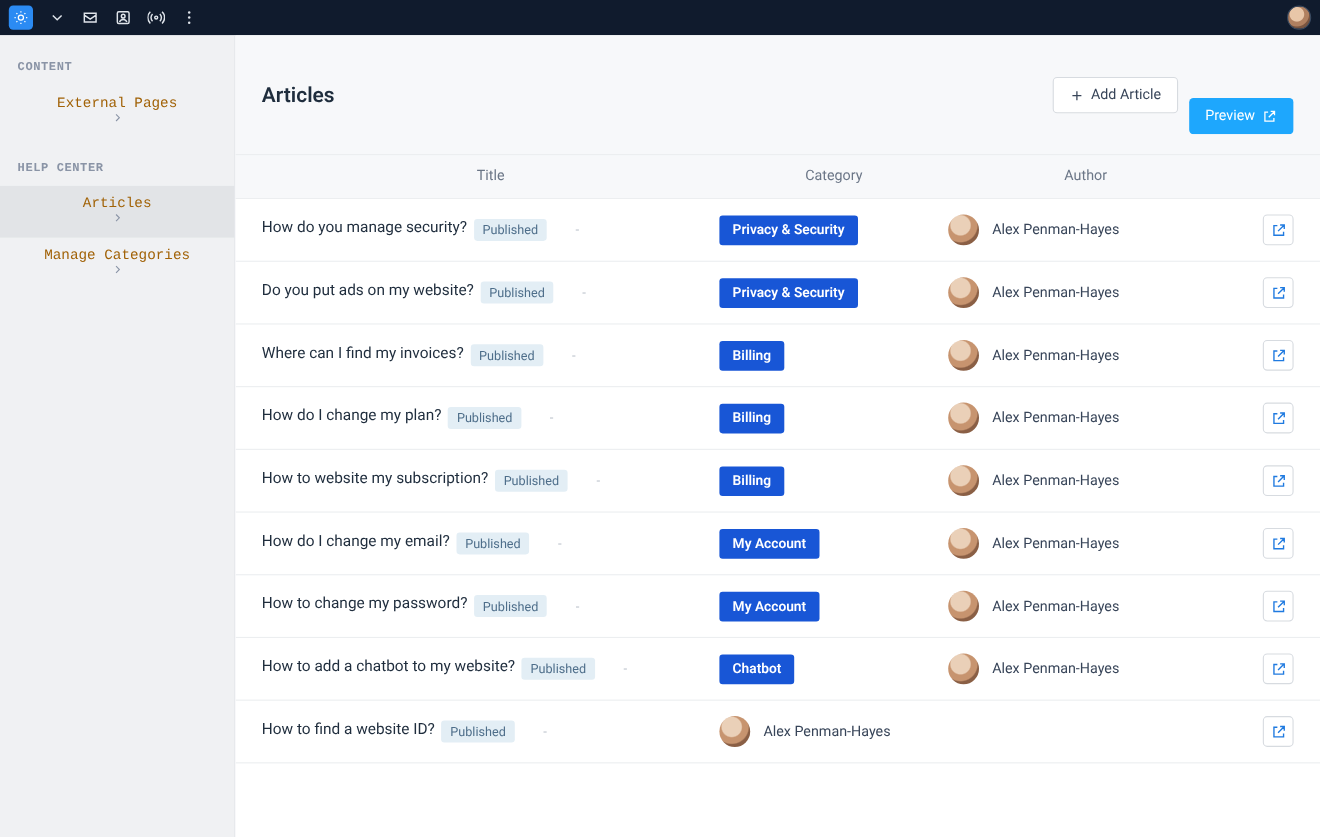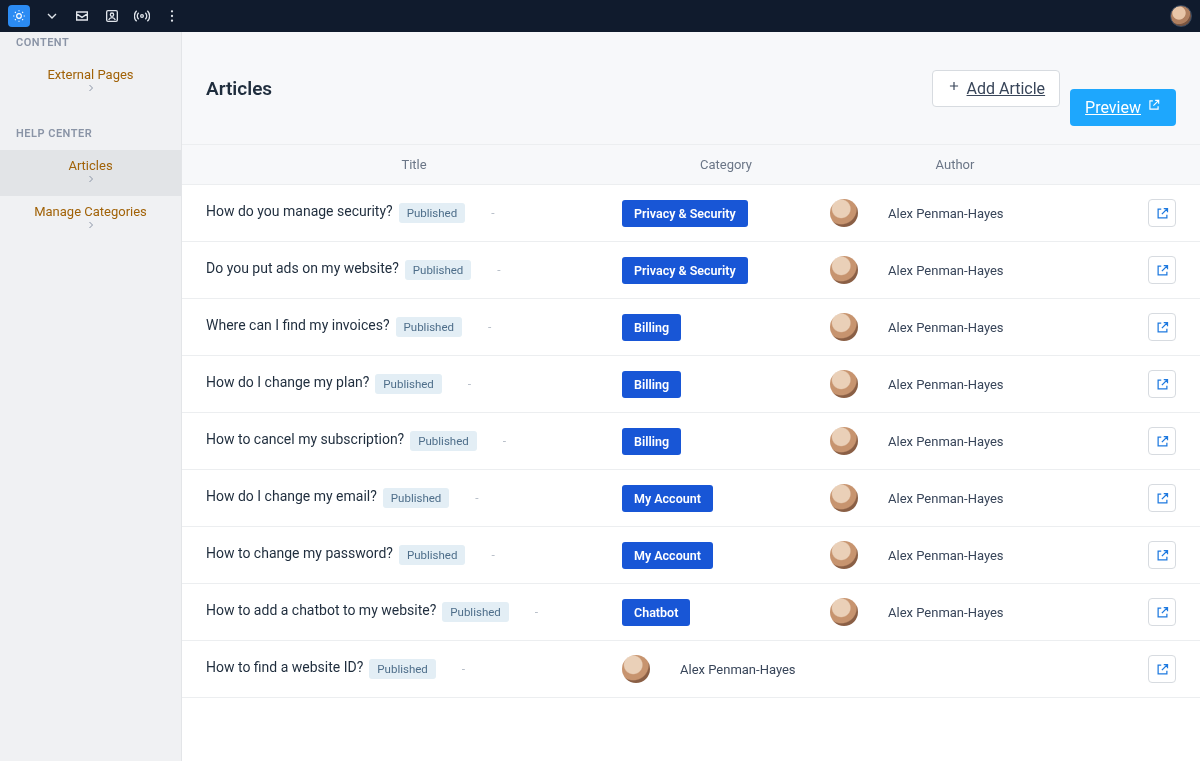--- a/index.html
+++ b/index.html
@@ -41,24 +41,26 @@
     border: 1px solid #3a4a60;
   }
   
   .main {
     flex: 1;
     display: flex;
     overflow: hidden;
   }
   
   .sidebar {
-    width: 182px;
+    width: 214px;
     background: #f0f1f3;
     border-right: 1px solid #e3e5e8;
+    padding-top: 20px;
     flex-shrink: 0;
+    font-family: Liberation Mono, monospace;
   }
   .side-section-label {
     font-size: 11px;
     font-weight: 600;
     color: #8a94a6;
     letter-spacing: 0.5px;
     padding: 4px 16px 10px 16px;
   }
   .side-item {
     display: flex;
@@ -88,28 +90,27 @@
     background: #f7f8fa;
   }
   .page-title {
     font-size: 19px;
     font-weight: 600;
     color: #1f2d3d;
   }
   .header-spacer { flex: 1; }
   .btn {
     display: inline-flex;
-    align-items: flex-start;
+    align-items: flex-end;
     gap: 6px;
     padding: 8px 14px;
     border-radius: 4px;
-    font-size: 16px;
+    font-size: 13px;
     cursor: pointer;
     border: 1px solid transparent;
-    text-decoration: underline;
   }
   .btn-outline {
     background: #fff;
     border-color: #d7dbe0;
     color: #384559;
     margin-right: 10px;
   }
   .btn-primary {
     background: #1ea7fd;
     color: #fff;
@@ -161,21 +162,21 @@
   .dash { color:#b8bfc9; font-size:12px; }
   .badge-cat {
     display:inline-block;
     background: #1856d6;
     color:#fff;
     font-size: 12.5px;
     font-weight:600;
     padding: 6px 12px;
     border-radius: 3px;
   }
-  .author-cell { display:flex; align-items:center; gap:30px; }
+  .author-cell { display:flex; align-items:center; gap:12px; }
   .avatar-sm {
     width: 28px; height: 28px; border-radius: 50%;
     background: radial-gradient(circle at 40% 35%, #ead0b8 0 35%, #c7946f 40% 60%, #8a5f45 65% 100%);
     flex-shrink:0;
   }
   .author-name { font-size: 13px; color:#384559; }
   .open-btn {
     width: 28px; height: 28px;
     border: 1px solid #d7dbe0;
     border-radius: 4px;
@@ -373,21 +374,21 @@
           <div class="col-action">
             <div class="open-btn">
               <svg viewBox="0 0 24 24" fill="none" stroke="currentColor" stroke-width="2">
                 <path d="M14 4h6v6M20 4l-9 9M19 14v5H5V5h5"></path>
               </svg>
             </div>
           </div>
         </div>
         <div class="row">
           <div class="col-title">
-            <span class="art-title">How to cancel my subscription?</span>
+            <span class="art-title">How to website my subscription?</span>
             <div class="status-line">
               <span class="badge-status">Published</span>
               <span class="dash">-</span>
             </div>
           </div>
           <div class="col-cat"><span class="badge-cat">Billing</span></div>
           <div class="col-author author-cell">
             <div class="avatar-sm"></div>
             <span class="author-name">Alex Penman-Hayes</span>
           </div>

